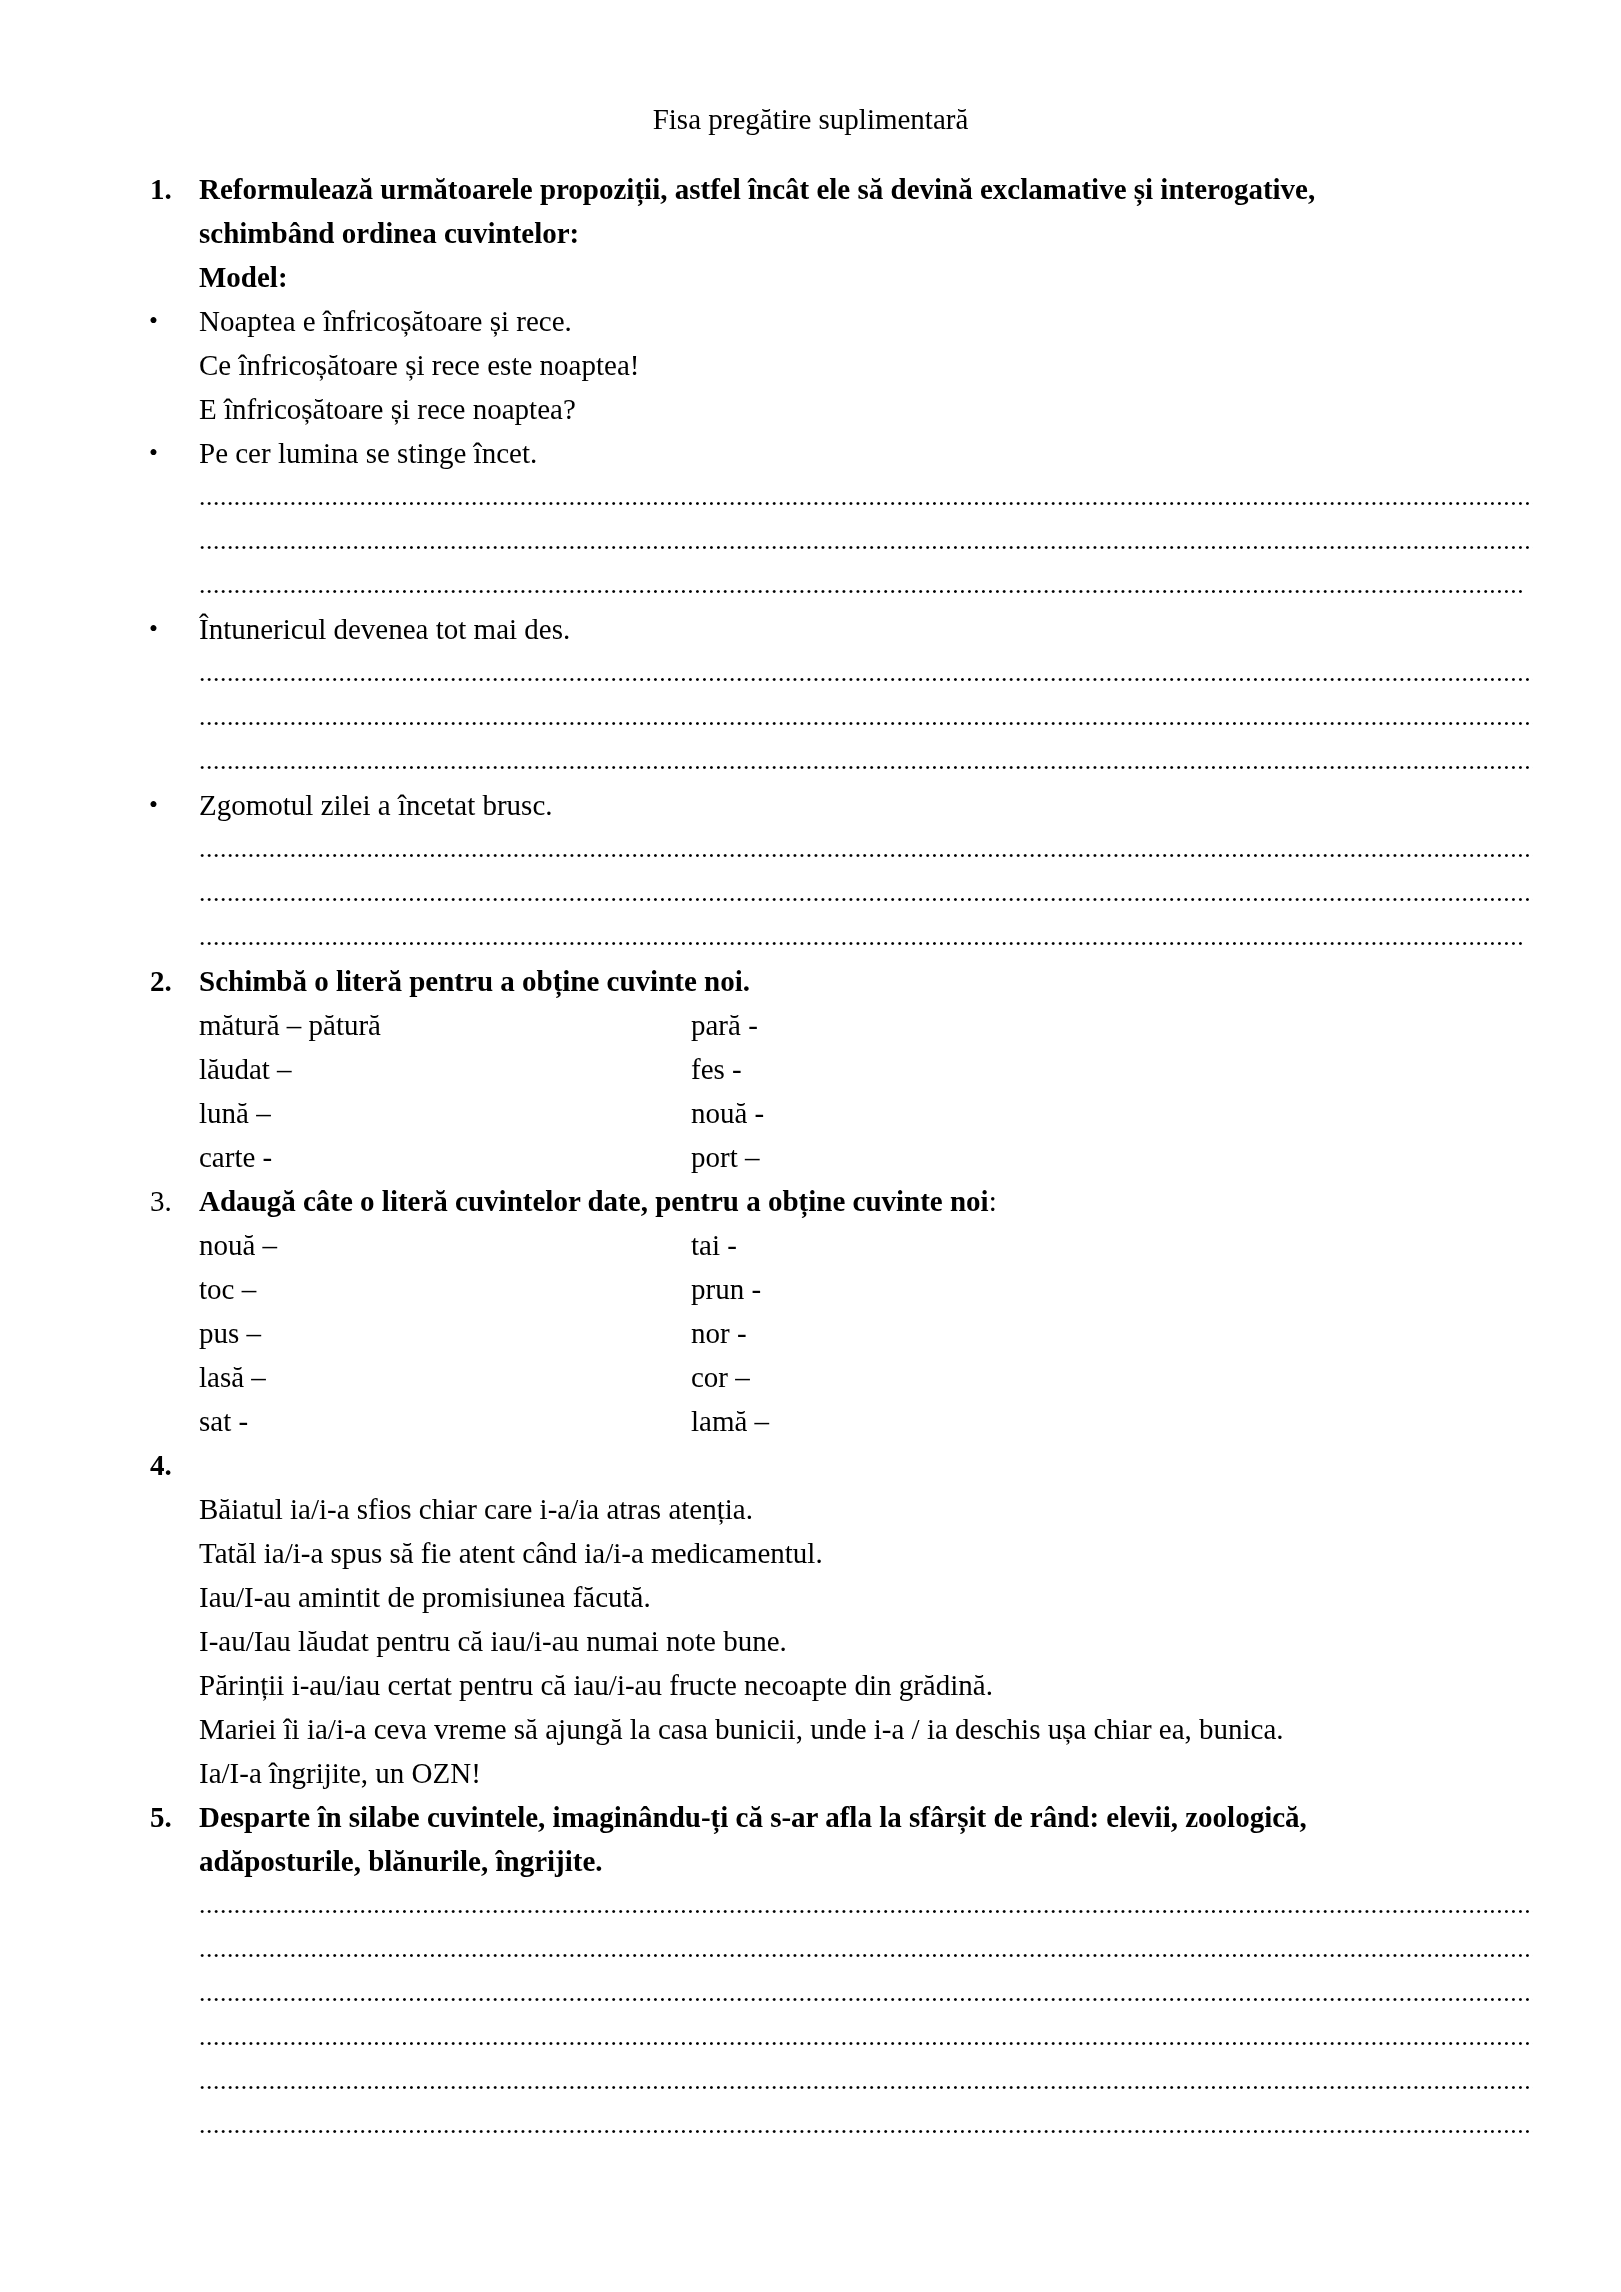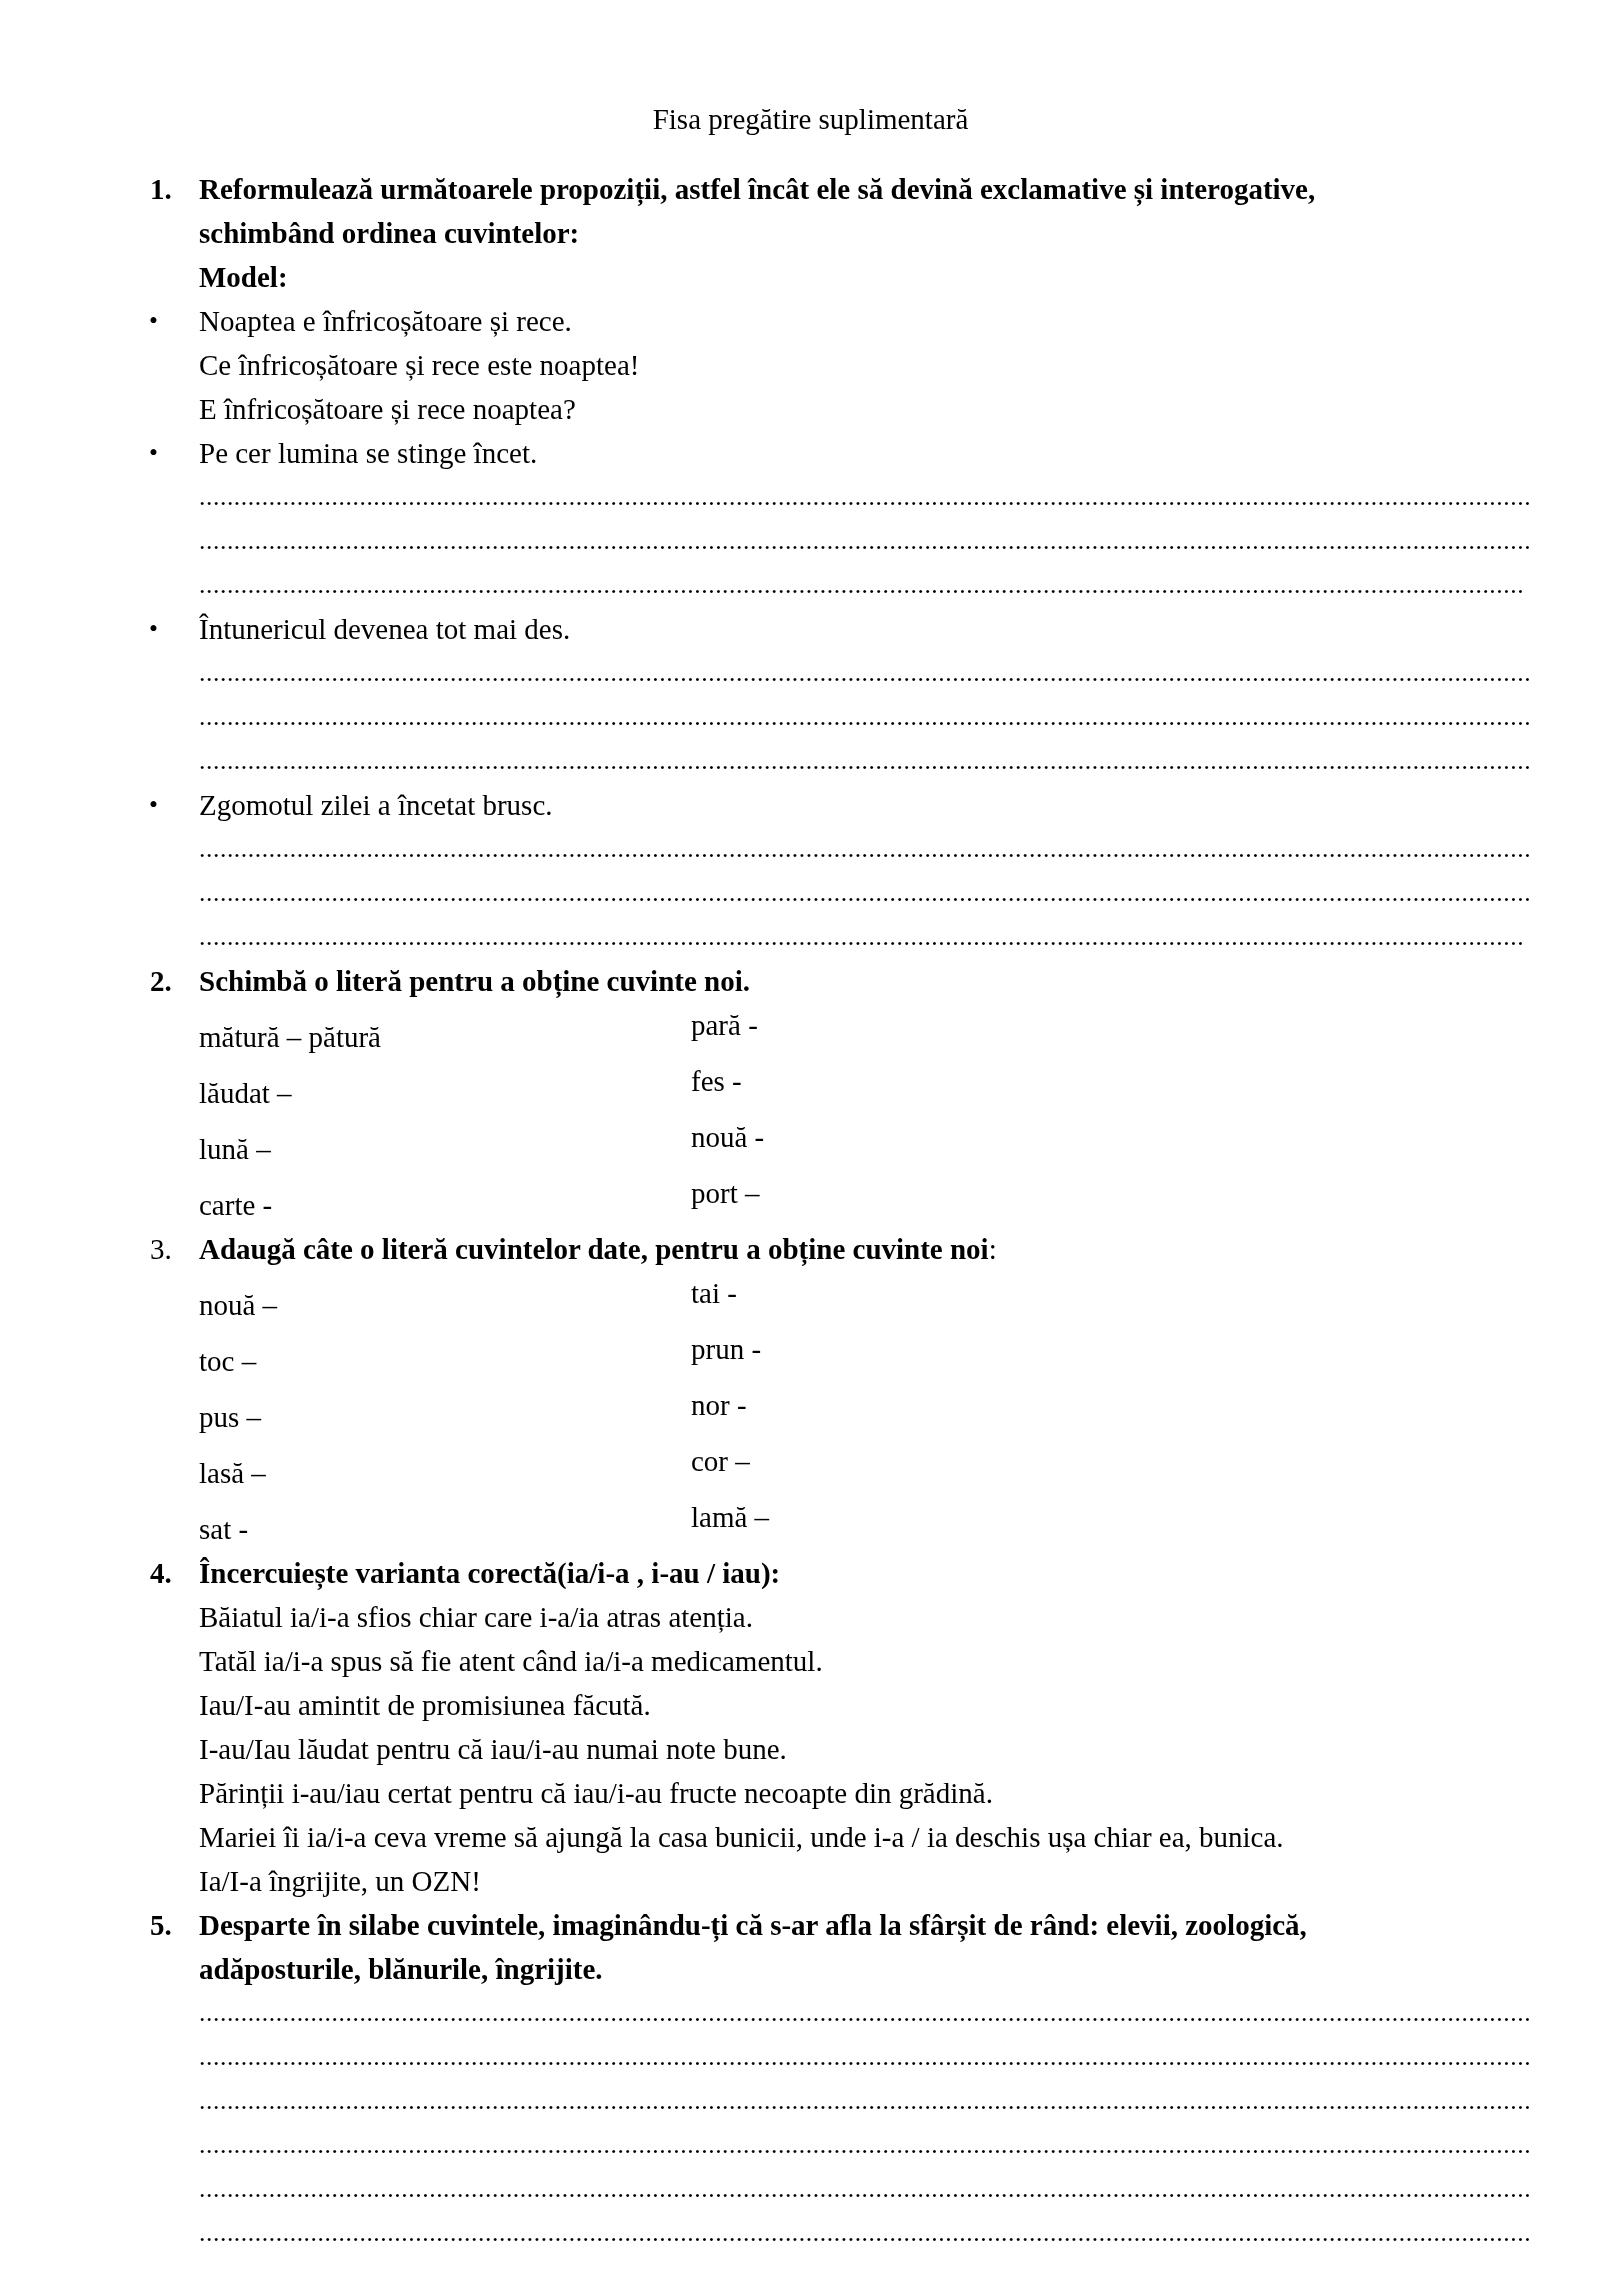--- a/index.html
+++ b/index.html
@@ -11,21 +11,21 @@
   .content { position:absolute; top:167px; left:147px; width:1386px; }
   .row { position:relative; min-height:44px; line-height:44px; padding-left:52px; }
   .num { position:absolute; left:2.9px; top:0; }
   .num.b { font-weight:bold; }
   .bullet { position:absolute; left:2px; top:0; font-size:25.5px; }
   .bold { font-weight:bold; }
   .justify { text-align:justify; text-align-last:left; }
   .dots { overflow:hidden; white-space:nowrap; letter-spacing:0.6px; font-size:25.5px; }
   .dots.short { width:1323px; }
   .cols { display:flex; }
-  .cols .c1 { width:492px;margin-top:12px; }
+  .cols .c1 { width:492px; }
 </style>
 </head>
 <body>
 
 <div class="page">
   <div class="title">Fisa pregătire suplimentară</div>
 
   <div class="content">
 
     <div class="row bold justify">
@@ -106,21 +106,20 @@
         <span class="c1">lasă –</span>
         <span>cor –</span>
       </div>
     <div class="row cols">
         <span class="c1">sat -</span>
         <span>lamă –</span>
       </div>
 
     <div class="row bold">
       <span class="num b">4.</span>
-      <span>Încercuiește varianta corectă(ia/i-a , i-au / iau):</span>
     </div>
     <div class="row">Băiatul ia/i-a sfios chiar care i-a/ia atras atenția.</div>
     <div class="row">Tatăl ia/i-a spus să fie atent când ia/i-a medicamentul.</div>
     <div class="row">Iau/I-au amintit de promisiunea făcută.</div>
     <div class="row">I-au/Iau lăudat pentru că iau/i-au numai note bune.</div>
     <div class="row">Părinții i-au/iau certat pentru că iau/i-au fructe necoapte din grădină.</div>
     <div class="row">Mariei îi ia/i-a ceva vreme să ajungă la casa bunicii, unde i-a / ia deschis ușa chiar ea, bunica.</div>
     <div class="row">Ia/I-a îngrijite, un OZN!</div>
 
     <div class="row bold justify">

